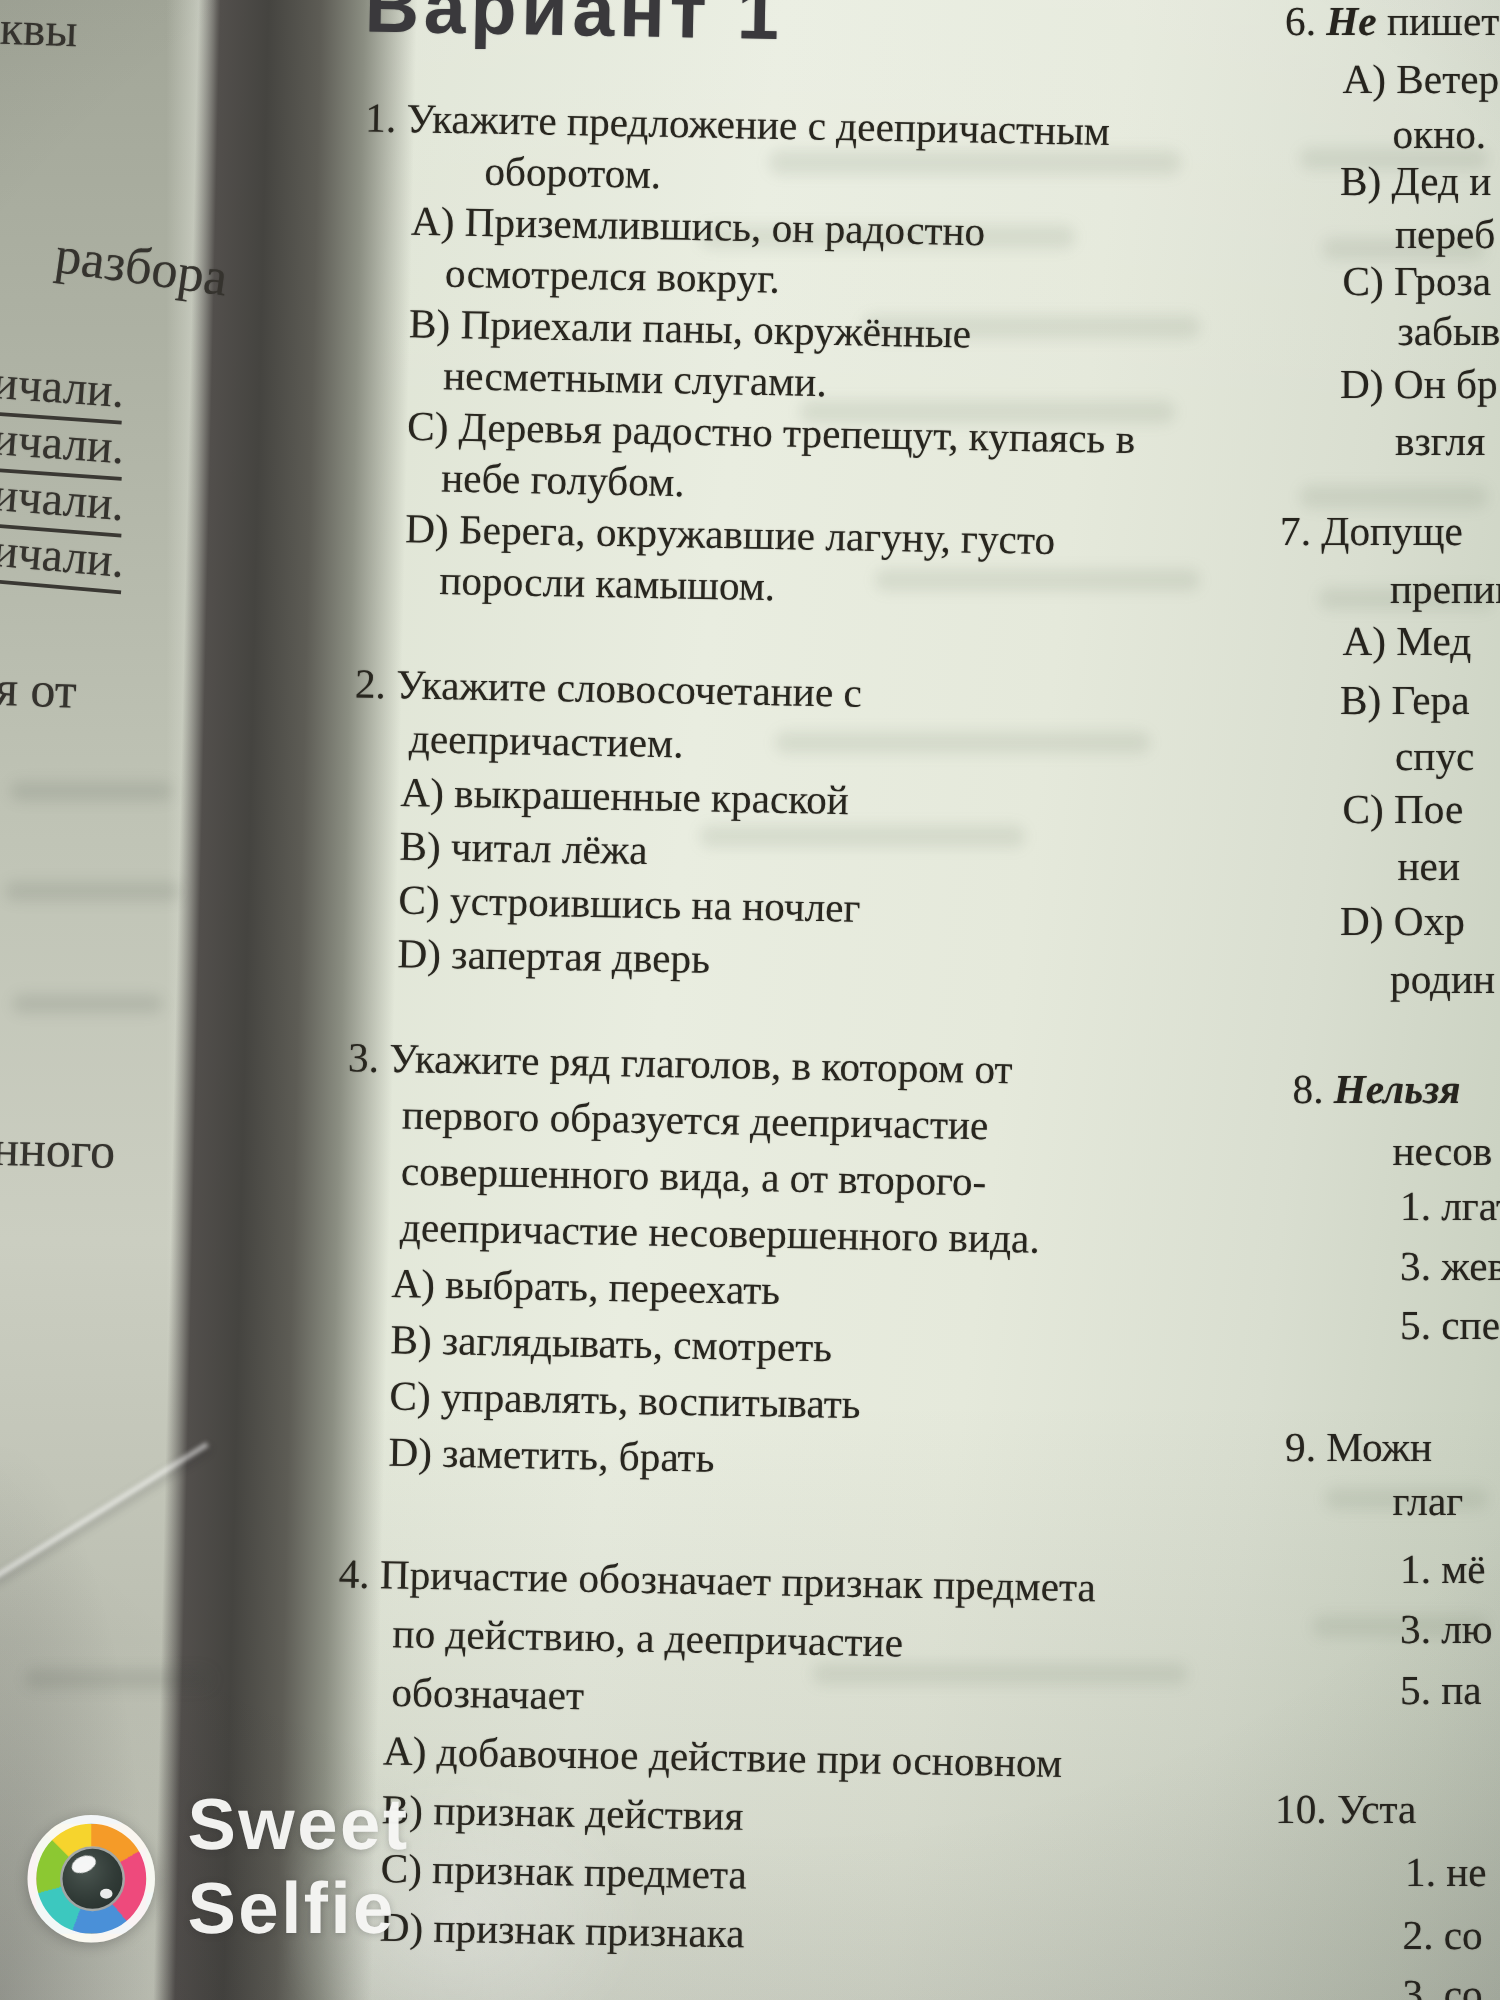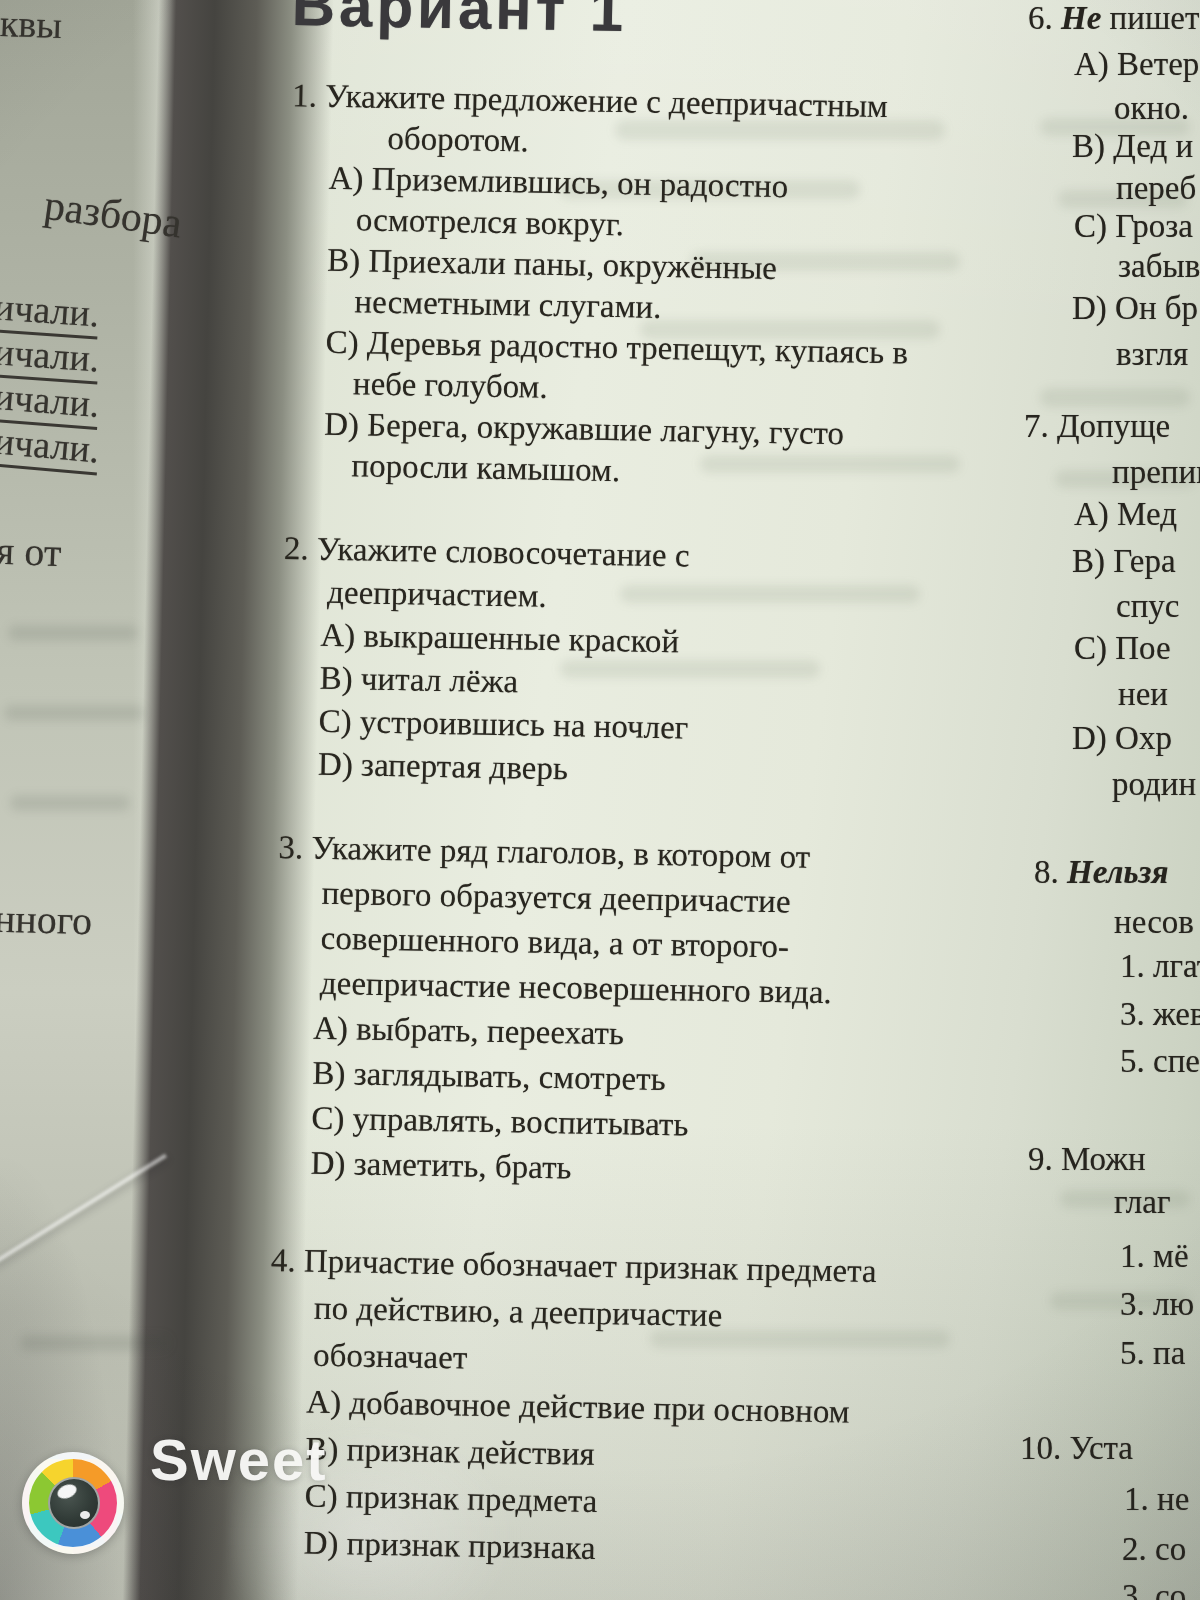--- a/index.html
+++ b/index.html
@@ -226,16 +226,17 @@
 
   <div class="watermark">
     <div class="wm-logo">
       <div class="wm-lens">
         <div class="wm-hl"></div>
         <div class="wm-dot"></div>
       </div>
     </div>
     <div class="wm-text">
       <div>Sweet</div>
+      <div>Selfie</div>
     </div>
   </div>
 
 </div>
 
 </body></html>

